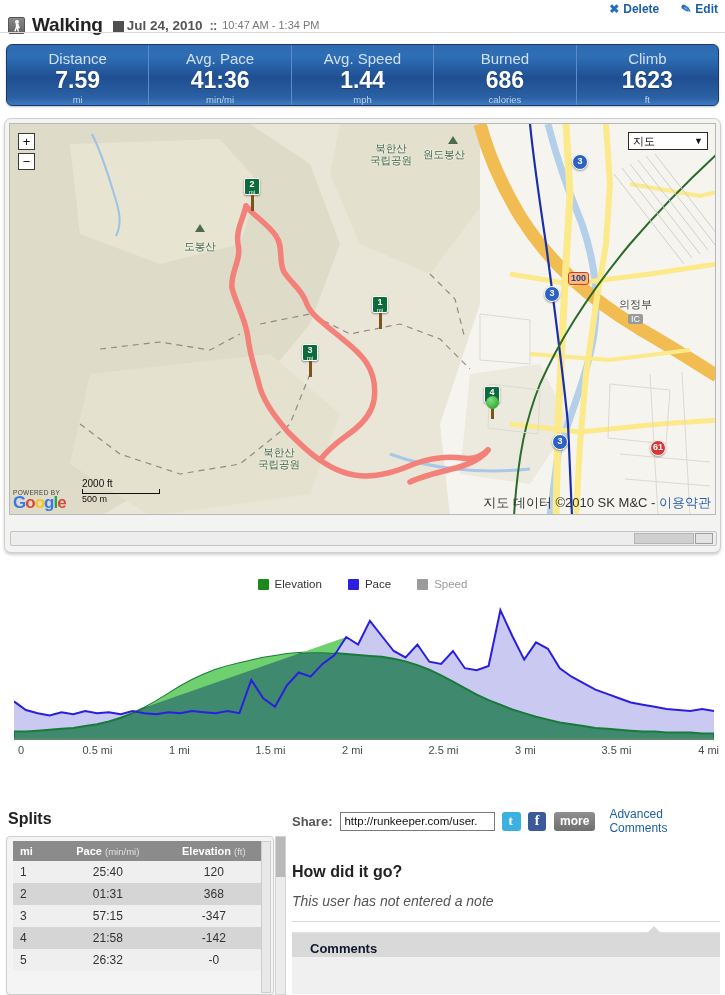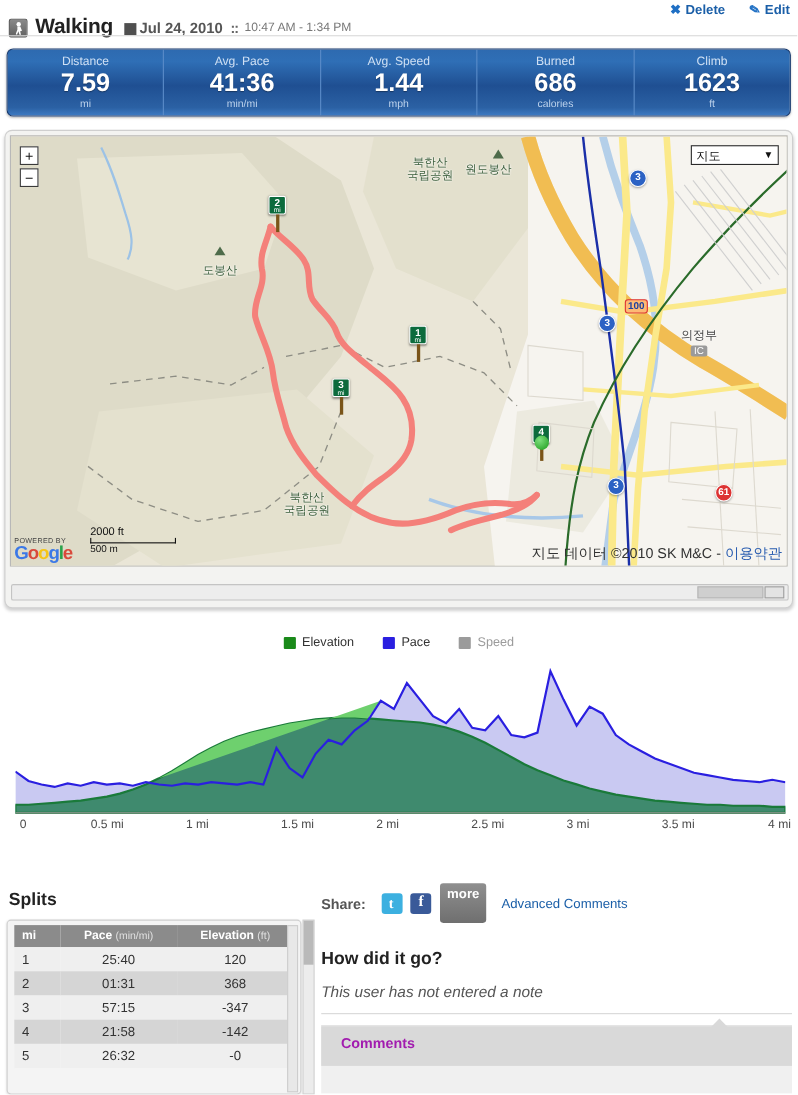--- a/index.html
+++ b/index.html
@@ -49,21 +49,21 @@
   
   #stats {
     position:absolute; left:6px; top:44px; width:713px; height:62px;
     background: linear-gradient(to bottom,#2e6ab0 0%, #2f6fb6 18%, #1f4f92 55%, #2b61a4 88%, #3d7ac2 100%);
     border-radius:6px; border:1px solid #17396e;
     display:flex; box-shadow: 0 1px 2px rgba(0,0,0,.25);
     overflow:hidden;
   }
   .stat { flex:1; position:relative; text-align:center; padding-top:5px; }
   .stat + .stat { border-left:1px solid #5b8cc9; }
-  .stat-label { font-size:11px; color:#cfe0f4; }
+  .stat-label { font-size:15px; color:#cfe0f4; }
   .stat-value { font-size:23px; font-weight:bold; color:#ffffff; line-height:25px; margin-top:1px; text-shadow:0 1px 1px rgba(0,0,0,.35); }
   .stat-unit { font-size:9.5px; color:#bcd2ec; margin-top:1px; }
 
   
   #map-outer {
     position:absolute; left:4px; top:118px; width:717px; height:435px;
     background:#f3f3f1; border:1px solid #cfcfcf; border-radius:7px;
     box-shadow: 0 2px 3px rgba(0,0,0,.18);
     padding:4px 4px 0 4px;
   }
@@ -153,32 +153,32 @@
   #share-url {
     width:155px; height:19px; font-size:11.5px; color:#111; border:1px solid #7a7a7a;
     padding:1px 3px; font-family:"Liberation Sans",sans-serif; background:#fff;
   }
   .share-btn { width:19px; height:19px; border-radius:3px; margin-left:7px; position:relative; cursor:pointer; }
   #btn-twitter { background:#3cb0e0; }
   #btn-twitter:after { content:"t"; position:absolute; left:6px; top:1px; color:#fff; font-size:13px; font-weight:bold; font-family:"Liberation Serif",serif;}
   #btn-facebook { background:#3a5a99; }
   #btn-facebook:after { content:"f"; position:absolute; left:7px; top:1px; color:#fff; font-size:14px; font-weight:bold; font-family:"Liberation Serif",serif;}
   #btn-more {
-    margin-left:8px; height:36px; padding:0 6px; background:linear-gradient(#8f8f8f,#6f6f6f);
+    margin-left:8px; height:19px; padding:0 6px; background:linear-gradient(#8f8f8f,#6f6f6f);
     color:#fff; font-size:12px; font-weight:bold; line-height:19px; border-radius:3px; cursor:pointer;
   }
   #advanced-options { margin-left:14px; font-size:12px; color:#1b5fa8; cursor:pointer; }
 
   #note-heading { position:absolute; left:292px; top:863px; font-size:16px; font-weight:bold; color:#222; }
   #note-text { position:absolute; left:292px; top:893px; font-size:14px; font-style:italic; color:#555; }
   #note-rule { position:absolute; left:292px; top:921px; width:428px; height:1px; background:#d8d8d8; }
   #comments-box { position:absolute; left:292px; top:932px; width:428px; height:62px; background:#f0f0f0; border-top:1px solid #e0e0e0;}
   #comments-header {
-    position:absolute; left:0; top:0; width:428px; height:36px; background:#d9d9d9;
-    font-size:13px; font-weight:bold; color:#a21caf; line-height:32px; padding-left:18px;
+    position:absolute; left:0; top:0; width:428px; height:24px; background:#d9d9d9;
+    font-size:13px; font-weight:bold; color:#0f172a; line-height:32px; padding-left:18px;
   }
   #comments-caret {
     position:absolute; right:58px; top:-7px; width:0;height:0;
     border-left:8px solid transparent;border-right:8px solid transparent;border-bottom:8px solid #d9d9d9;
   }
   #left-scrollbar { position:absolute; left:275px; top:836px; width:11px; height:159px; background:#ececec; border:1px solid #d2d2d2;}
   #left-thumb { position:absolute; left:0; top:0; width:9px; height:40px; background:#b9b9b9; }
 </style>
 </head>
 <body>
@@ -440,20 +440,21 @@
         </tbody>
     </table>
     <div id="splits-scroll"></div>
   </div>
   <div id="left-scrollbar">
     <div id="left-thumb"></div>
   </div>
 
   <div id="share-row">
     <span id="share-label">Share:</span>
+    <input id="share-url" type="text" value="http://runkeeper.com/user." style="">
     <span class="share-btn" id="btn-twitter"></span>
     <span class="share-btn" id="btn-facebook"></span>
     <span id="btn-more">more</span>
     <span id="advanced-options">Advanced Comments</span>
   </div>
 
   <div id="note-heading">How did it go?</div>
   <div id="note-text">This user has not entered a note</div>
   <div id="note-rule"></div>
 

